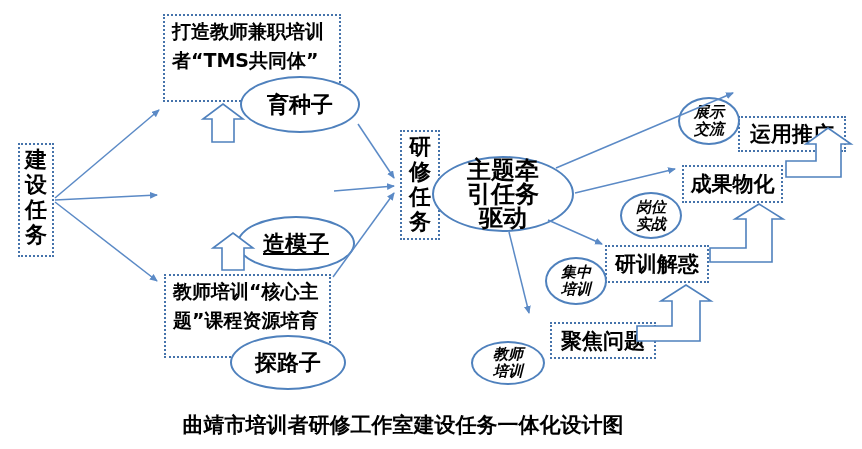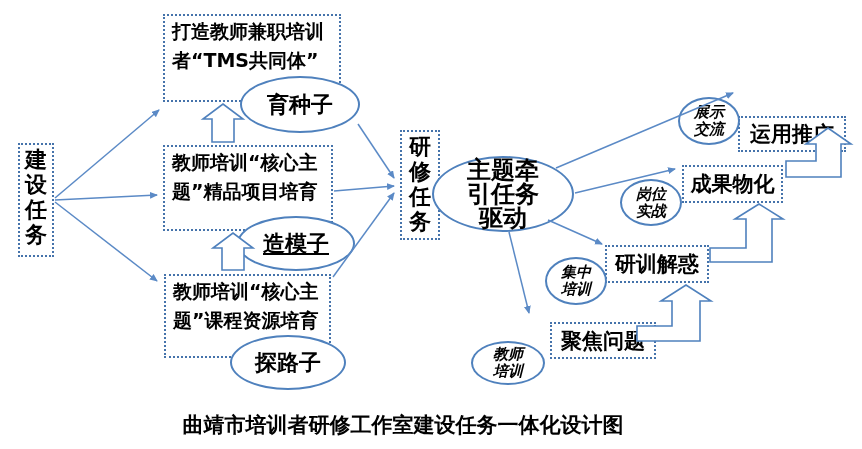--- a/index.html
+++ b/index.html
@@ -60,23 +60,20 @@
 </head>
 <body>
 
 <div id="canvas">
 
   <div class="dotted-box vtext node" style="left:18px;top:143px;width:36px;height:114px;">建设任务</div>
 
   <div class="dotted-box big-box node" style="left:163px;top:14px;width:178px;height:88px;">
     <span class="inner">打造教师兼职培训者“TMS共同体”</span>
   </div>
-  <div class="dotted-box big-box node" style="left:163px;top:145px;width:170px;height:86px;">
-    <span class="inner">教师培训“核心主题”精品项目培育</span>
-  </div>
   <div class="dotted-box big-box node" style="left:164px;top:274px;width:167px;height:84px;">
     <span class="inner">教师培训“核心主题”课程资源培育</span>
   </div>
 
   <div class="ellipse tag-big over" style="left:240px;top:76px;width:120px;height:57px;">育种子</div>
   <div class="ellipse tag-big over" style="left:237px;top:216px;width:118px;height:55px;text-decoration:underline;">造模子</div>
   <div class="ellipse tag-big over" style="left:230px;top:335px;width:116px;height:55px;">探路子</div>
 
   <div class="dotted-box vtext node" style="left:400px;top:130px;width:40px;height:110px;">研修任务</div>
 
@@ -88,21 +85,21 @@
   <div class="dotted-box label-box node" style="left:605px;top:245px;width:104px;height:38px;">研训解惑</div>
   <div class="dotted-box label-box node" style="left:682px;top:165px;width:101px;height:38px;">成果物化</div>
   <div class="dotted-box label-box node" style="left:738px;top:72px;width:108px;height:36px;margin-top:44px;">运用推广</div>
 
   <div class="ellipse tag-small over" style="left:471px;top:341px;width:74px;height:44px;">
     <span class="inner">教师培训</span>
   </div>
   <div class="ellipse tag-small over" style="left:545px;top:257px;width:62px;height:48px;">
     <span class="inner">集中培训</span>
   </div>
-  <div class="ellipse tag-small over" style="left:620px;top:179px;width:62px;height:47px;">
+  <div class="ellipse tag-small over" style="left:620px;top:192px;width:62px;height:47px;">
     <span class="inner">岗位实战</span>
   </div>
   <div class="ellipse tag-small over" style="left:678px;top:97px;width:62px;height:48px;">
     <span class="inner">展示交流</span>
   </div>
 
   <div id="caption">曲靖市培训者研修工作室建设任务一体化设计图</div>
 
   <svg id="arrow-layer" viewBox="0 0 862 449">
     <defs>

